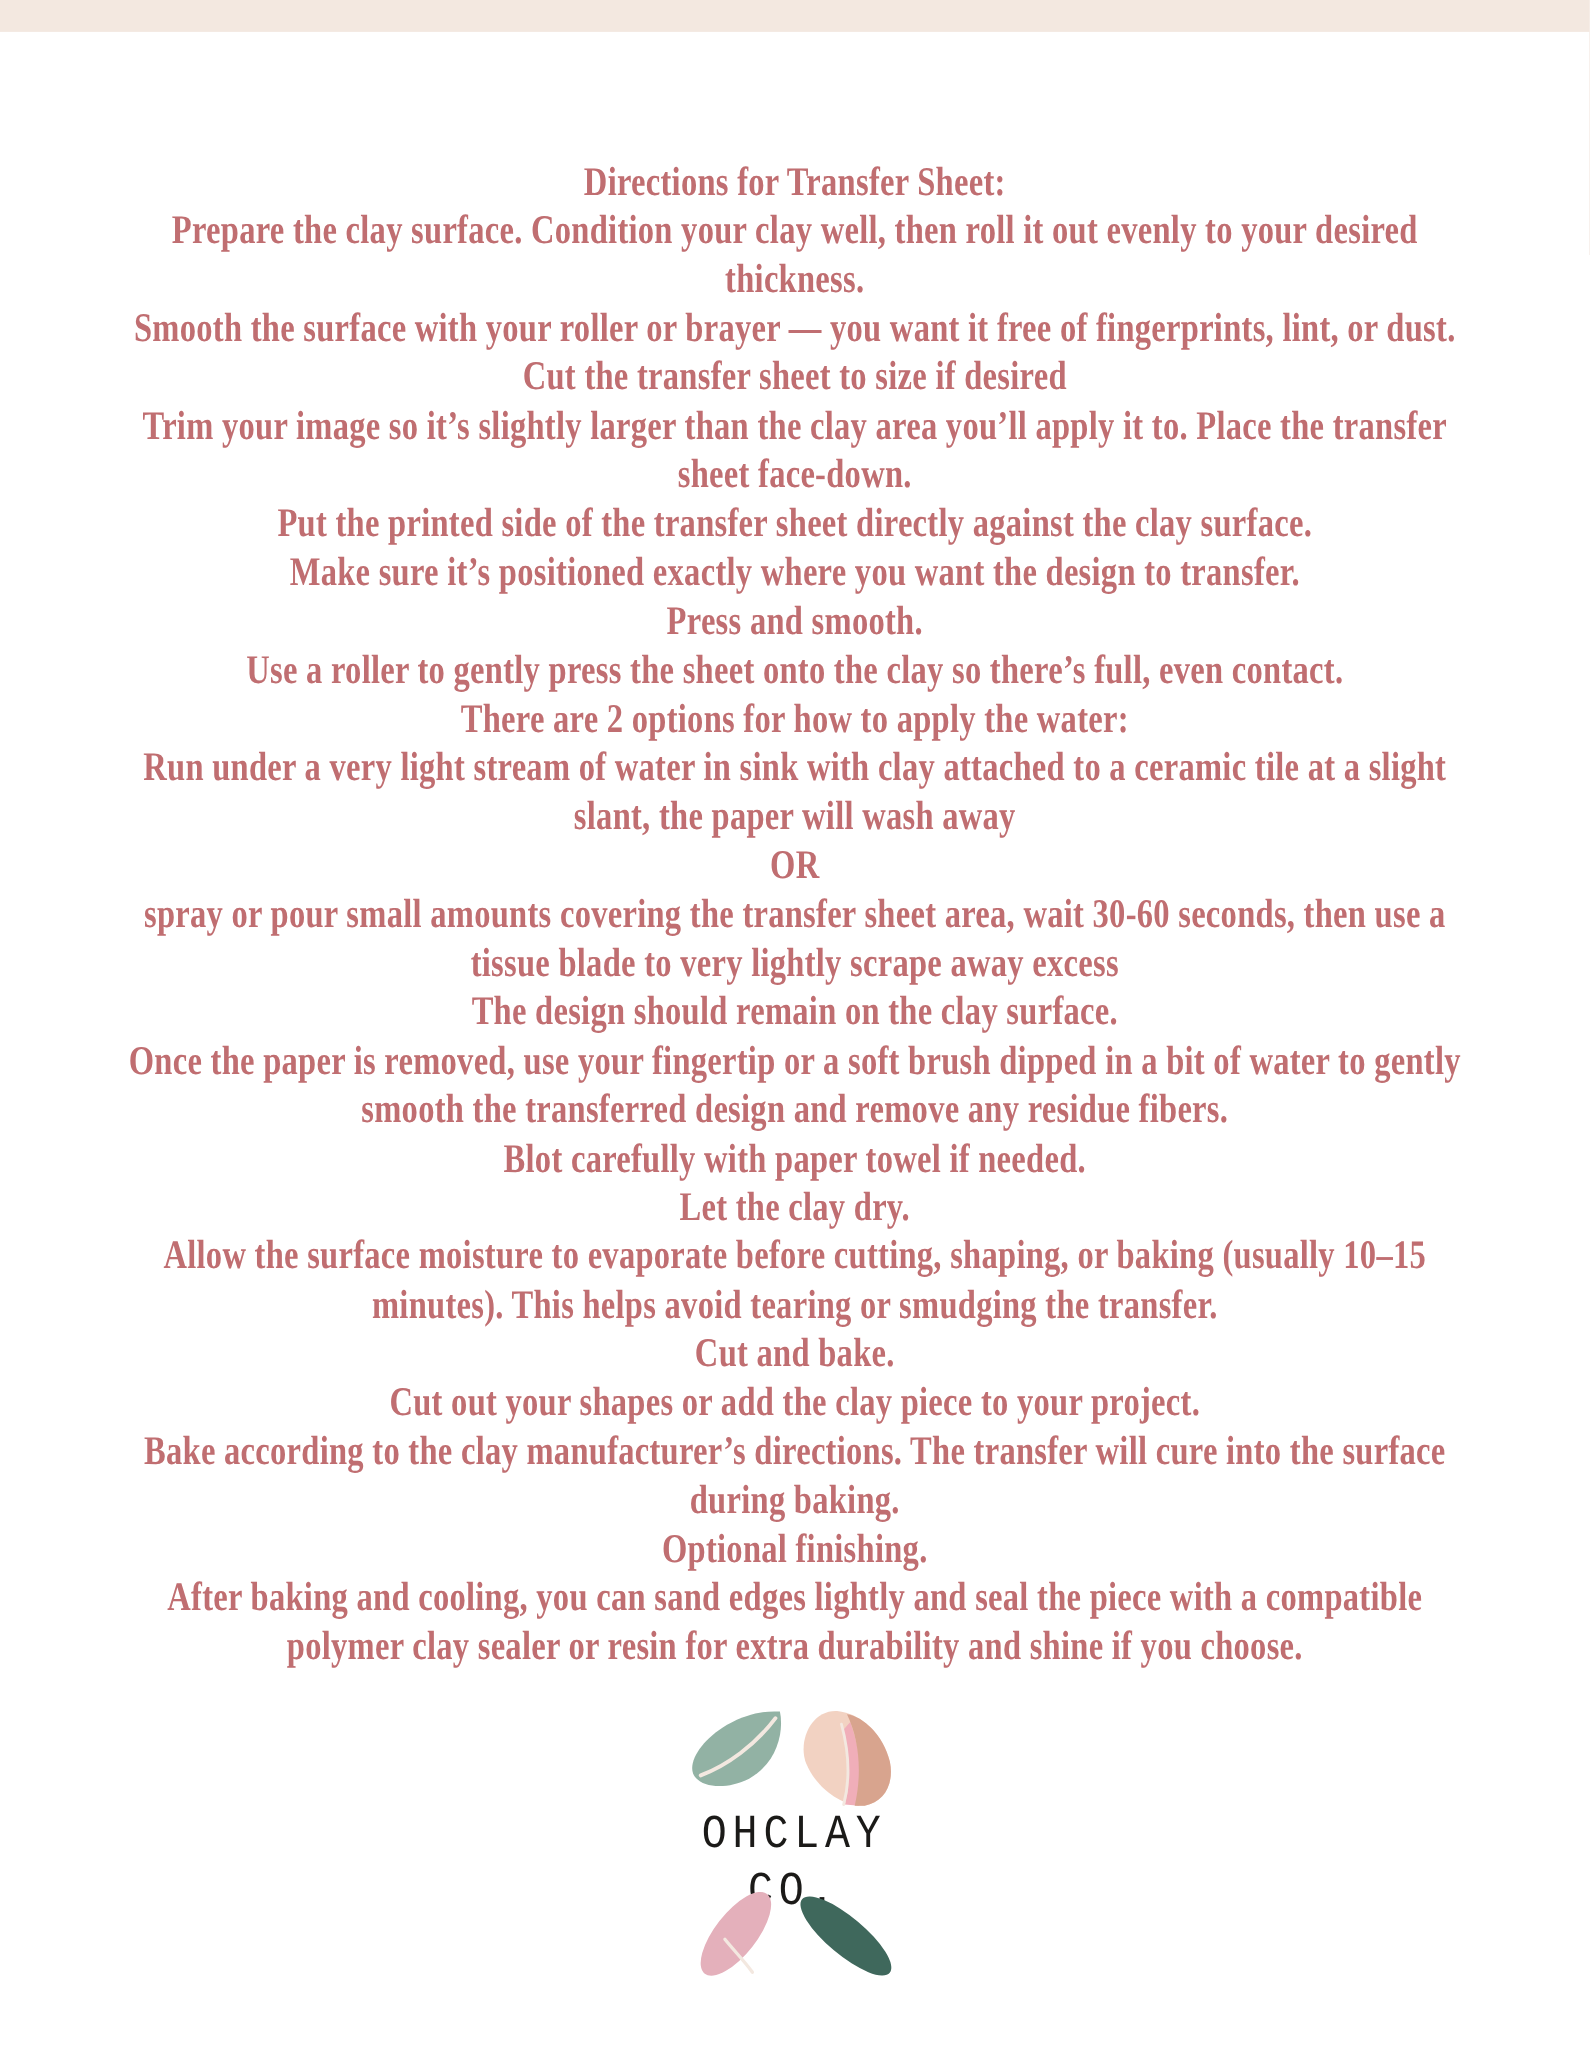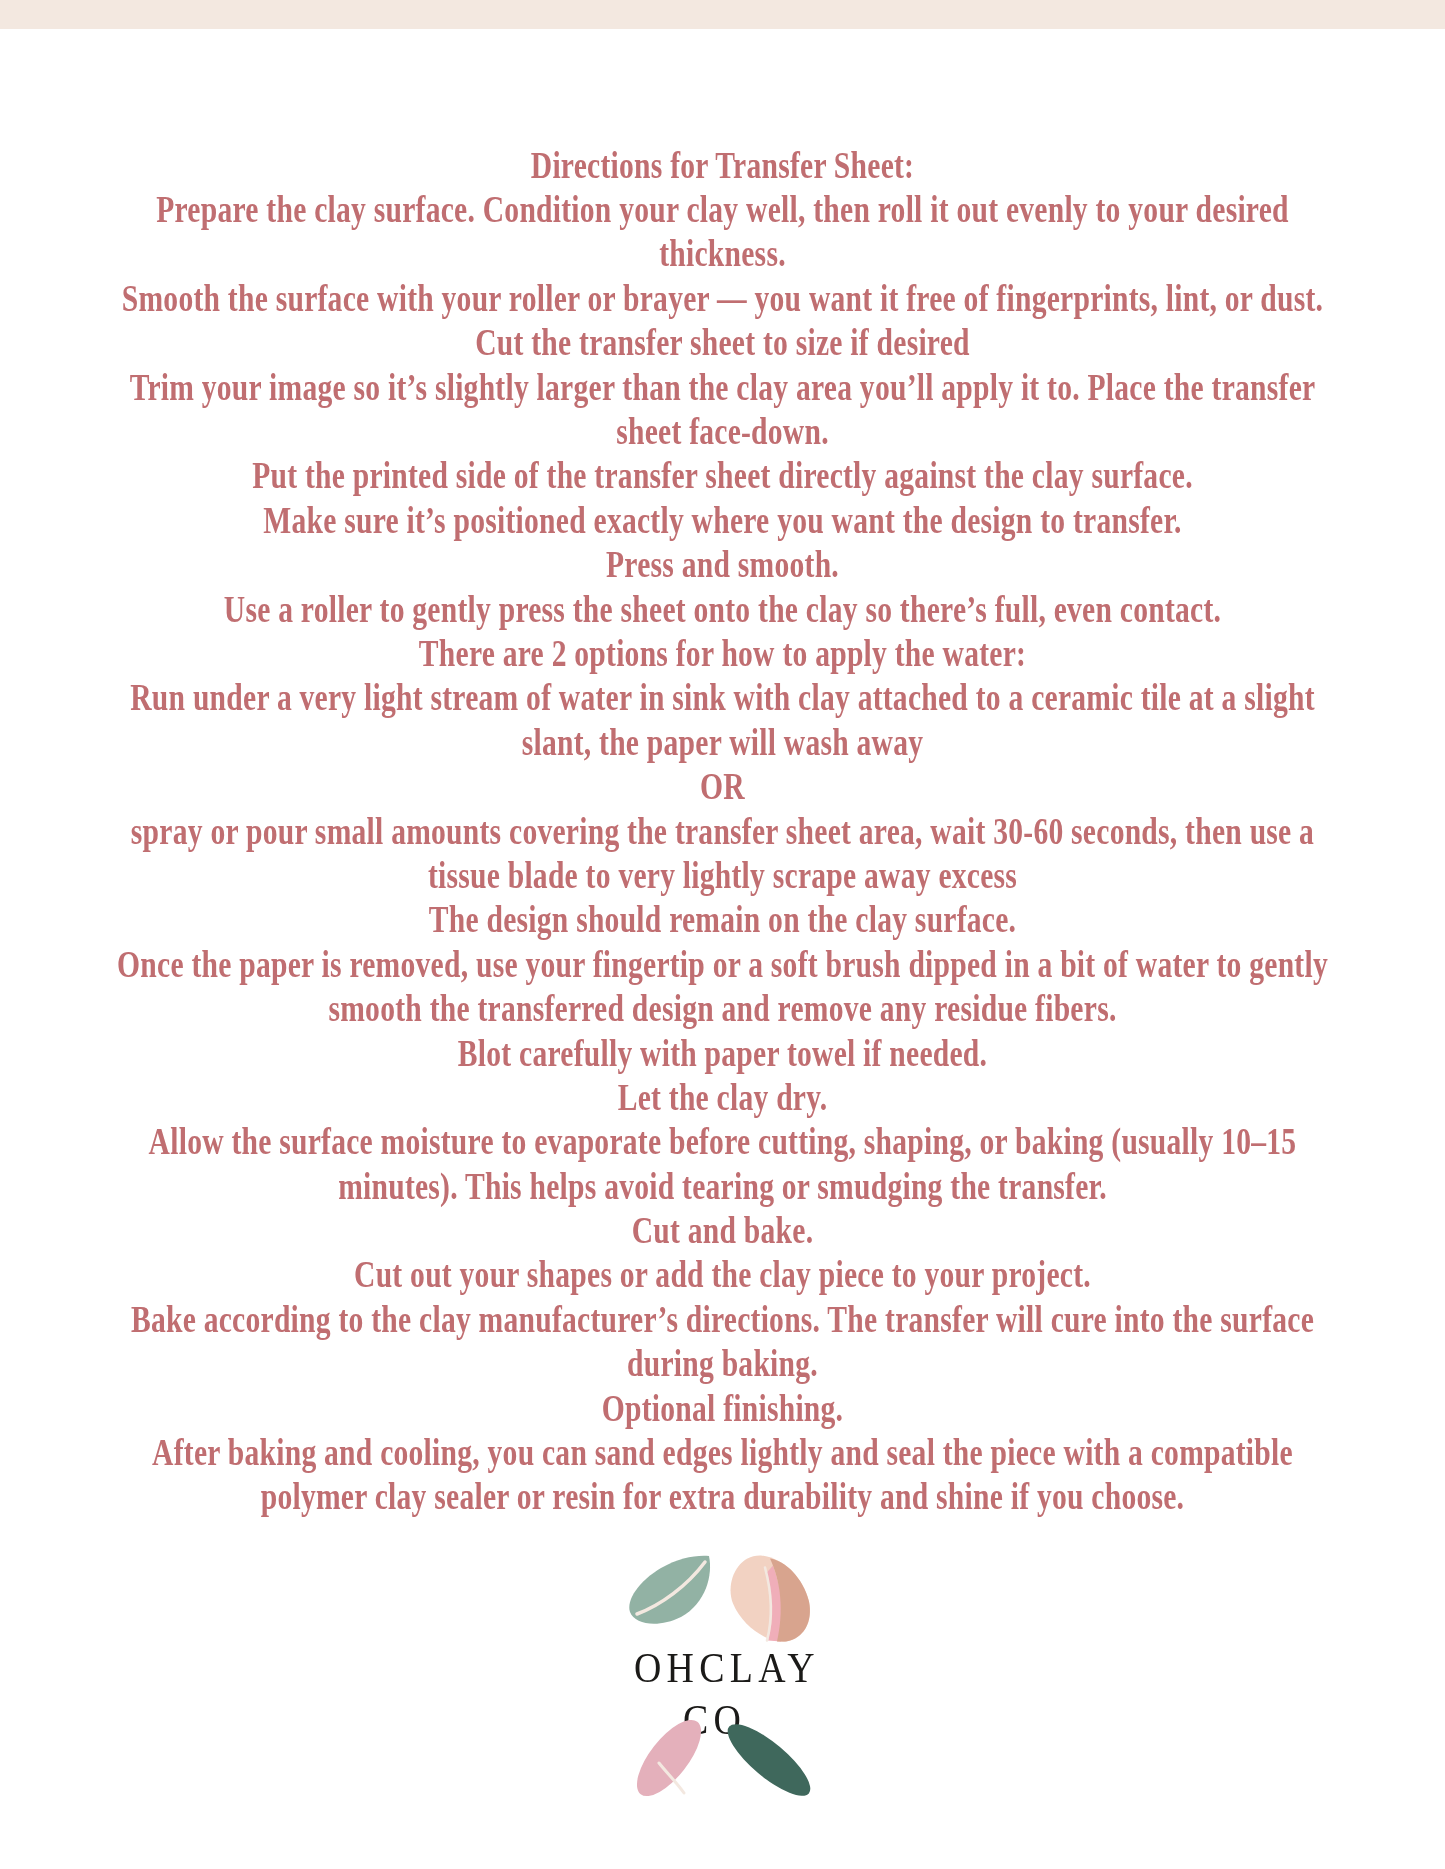--- a/index.html
+++ b/index.html
@@ -22,21 +22,21 @@
     display:flex;justify-content:center;align-items:center;
     white-space:nowrap;
     font-weight:700;
     font-size:37px;
     color:#c06e71;
     letter-spacing:0.3px;
   }
   .logo{
     position:absolute;
     left:622px;top:1513px;
-    width:200px;height:265px;
+    width:200px;height:265px;font-family:Liberation Mono, monospace;
   }
   .leaf{position:absolute;overflow:visible;}
   .leaf-sage{left:3px;top:11px;width:88px;height:76px;}
   .leaf-peach{left:101px;top:11px;width:90px;height:91px;}
   .leaf-pink{left:5px;top:173px;width:84px;height:86px;}
   .leaf-teal{left:100px;top:178px;width:94px;height:80px;}
   .logo-text{
     position:absolute;left:0;width:100%;
     text-align:center;
     color:#1b1a18;

